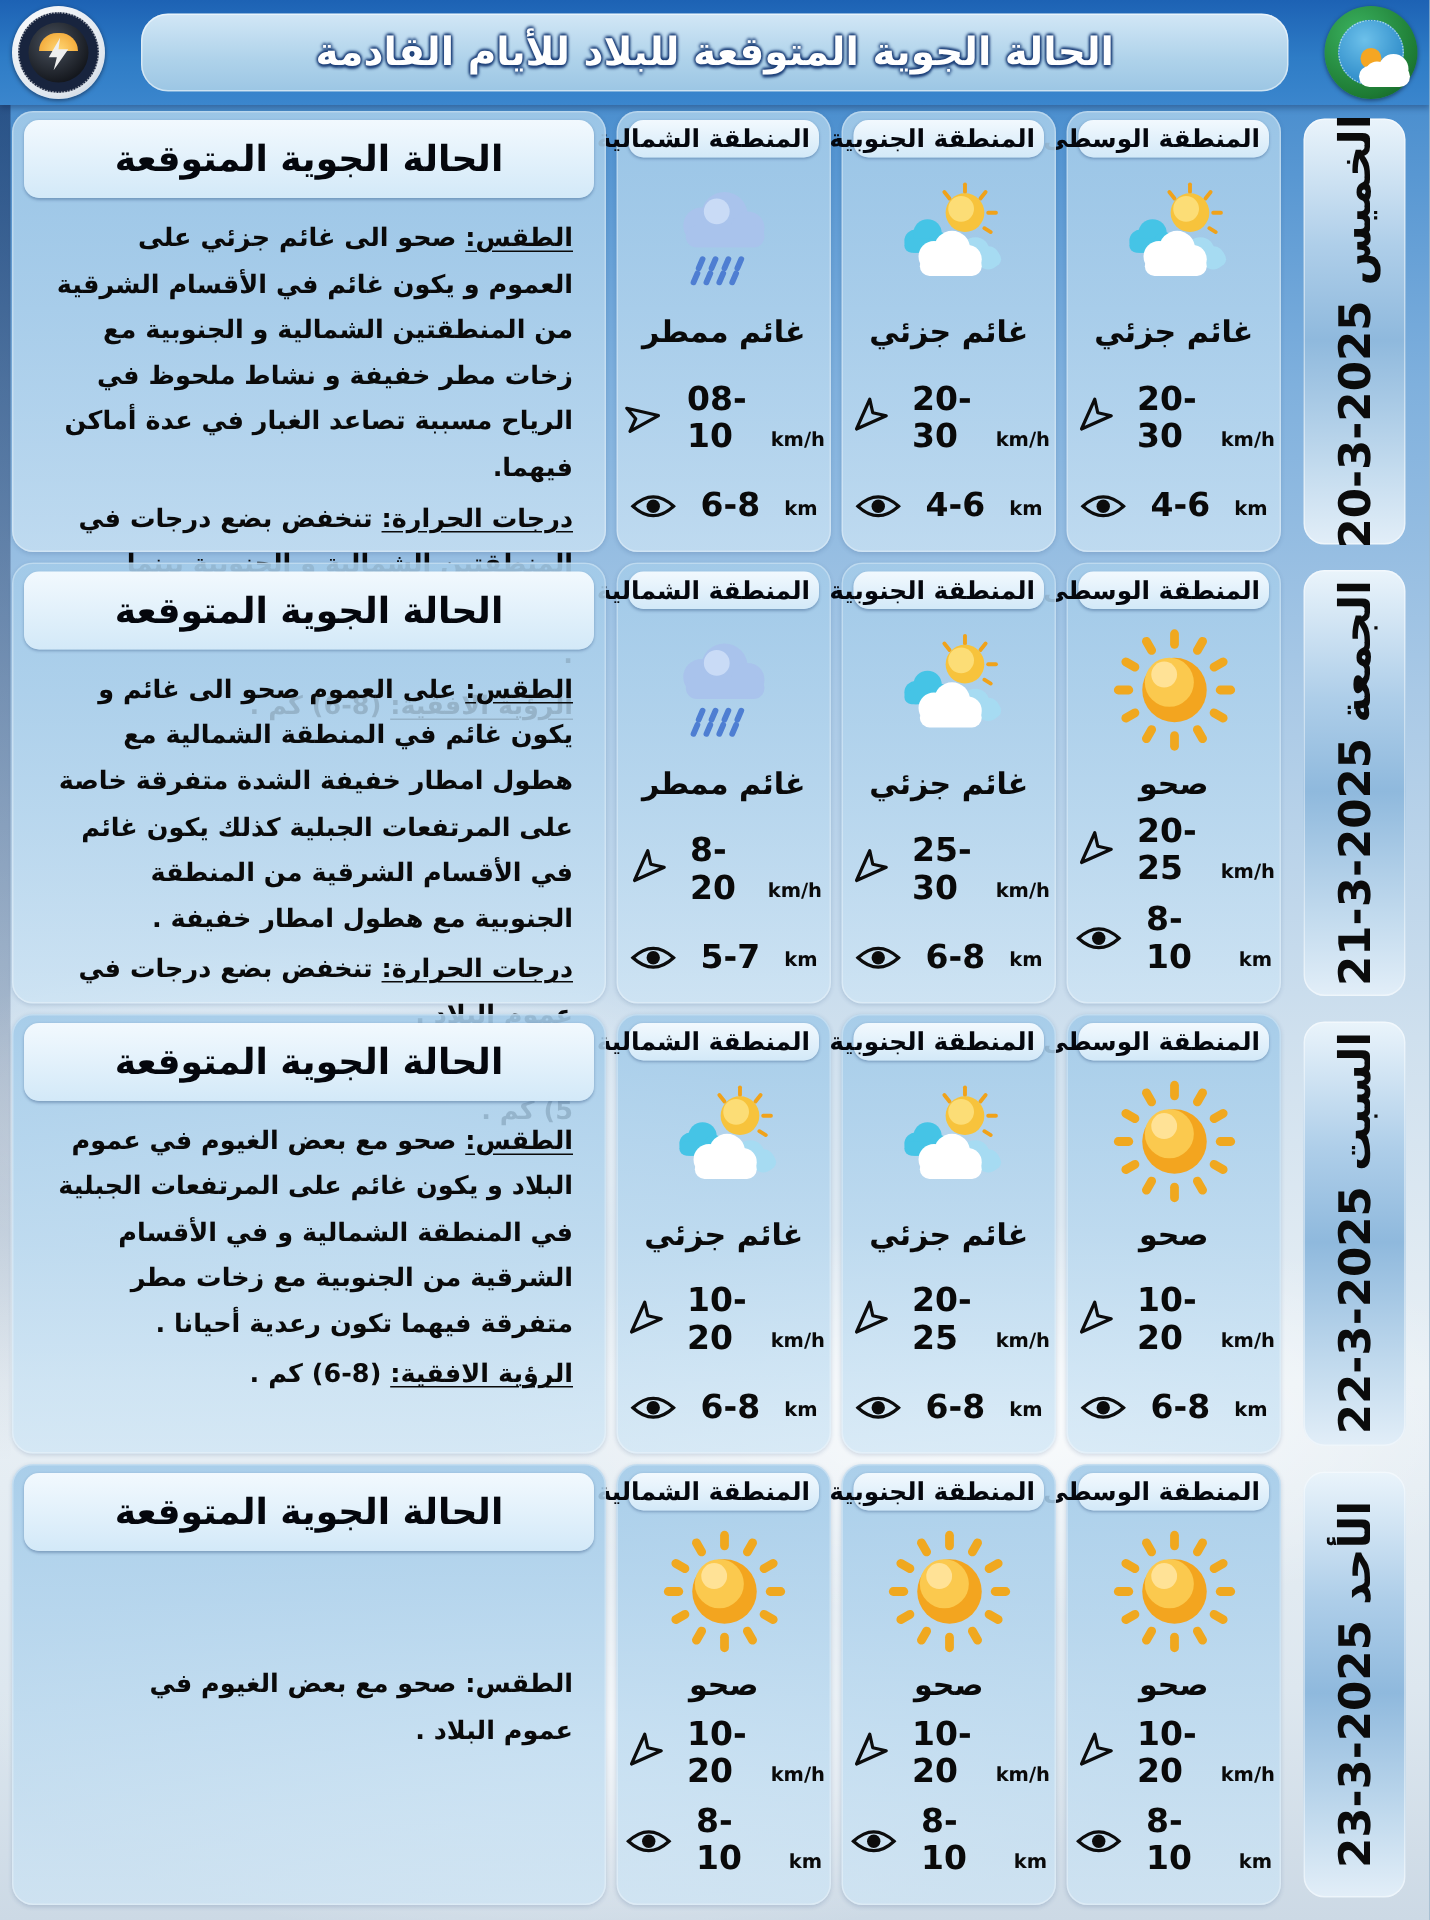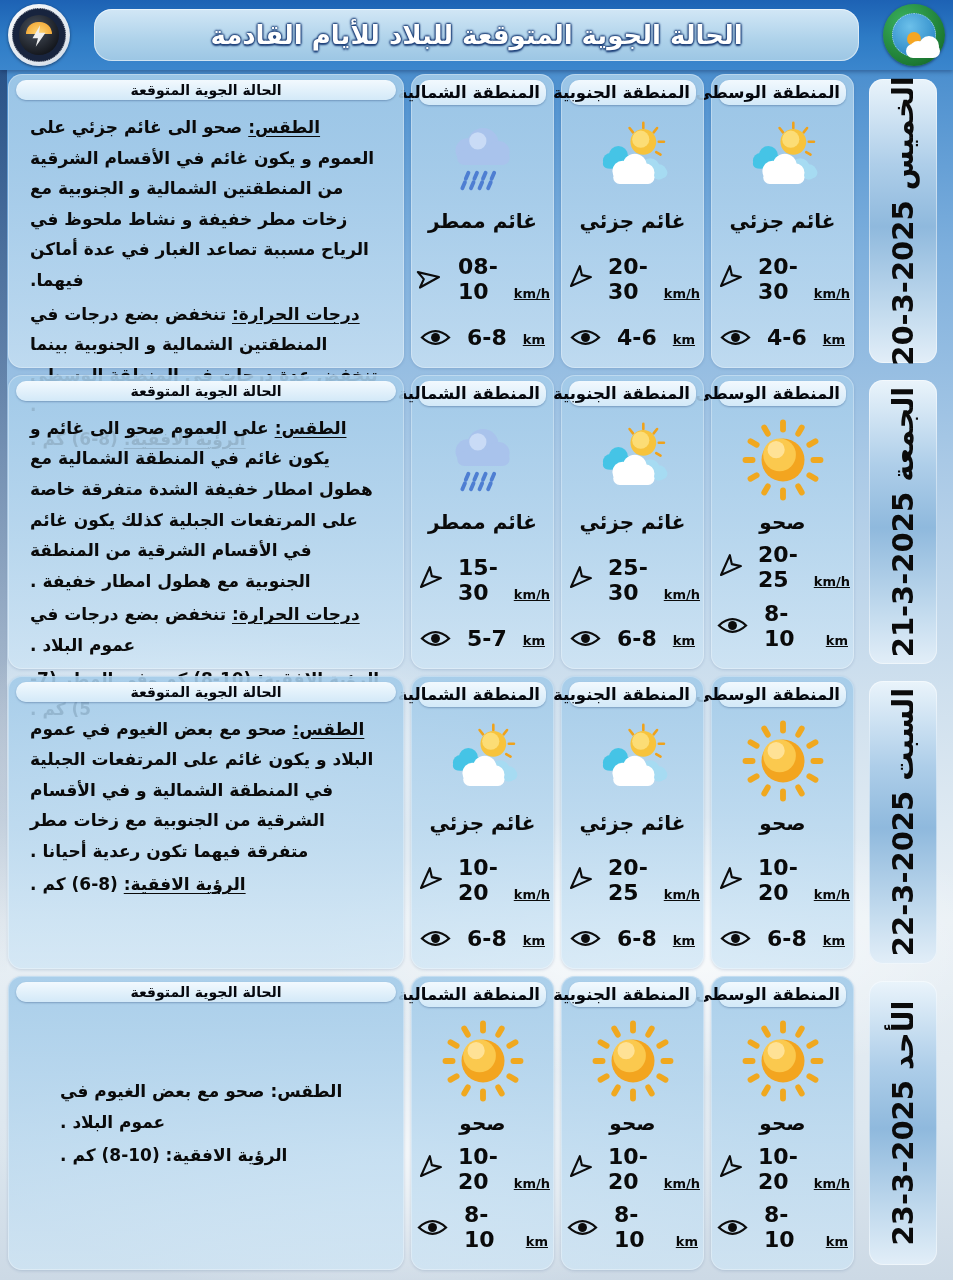--- a/index.html
+++ b/index.html
@@ -42,37 +42,37 @@
     box-shadow:inset 0 0 0 1px rgba(255,255,255,.45);}
   .date-text{position:absolute;top:50%;left:50%;transform:translate(-50%,-50%) rotate(-90deg);
     white-space:nowrap;font-size:29px;font-weight:800;color:#0b0b0b;letter-spacing:1px;}
   .card{border-radius:14px;padding:6px;display:flex;flex-direction:column;align-items:center;min-height:0;
     background:linear-gradient(180deg,rgba(163,203,233,.9),rgba(206,229,245,.72));
     box-shadow:inset 0 0 0 1px rgba(255,255,255,.3),0 1px 3px rgba(40,70,120,.18);}
   .region{width:131px;flex:0 0 auto;}
   .chip{background:linear-gradient(180deg,#f2f9fe 0%,#d3e9f8 100%);border-radius:10px;padding:3px 6px;
     font-weight:800;font-size:16.5px;color:#05070d;text-align:center;box-shadow:0 1px 2px rgba(30,60,110,.35);white-space:nowrap;}
   .region .chip,.forecast .chip{align-self:stretch;margin:0 2px;}
-  .forecast .chip{font-size:14px;padding:2px 6px;border-radius:13px;}
+  .forecast .chip{font-size:24px;padding:12px 6px;}
   .wicon{height:92px;display:flex;align-items:center;justify-content:center;margin-top:8px;}
   .wicon svg{width:92px;height:86px;}
   .cond{font-size:20px;font-weight:800;color:#0a0a0a;margin-top:4px;white-space:nowrap;}
   .metric{direction:ltr;display:flex;align-items:center;gap:16px;}
   .metric.wind{margin-top:auto;}
   .metric.vis{margin-top:auto;margin-bottom:12px;}
   .metric .val{font-size:22px;font-weight:800;color:#0a0a0a;}
-  .metric .unit{font-size:13px;font-weight:800;color:#0a0a0a;align-self:flex-end;padding-bottom:3px;text-decoration:underline;}
+  .metric .unit{font-size:13px;font-weight:800;color:#0a0a0a;align-self:flex-end;padding-bottom:3px;}
   .arrow{display:flex;}
   .arrow svg{width:27px;height:27px;}
   .dir-sw svg{transform:rotate(-135deg);}
   .dir-e svg{transform:rotate(82deg);}
   .eye{display:flex;}
   .eye svg{width:31px;height:21px;}
   .forecast{flex:1;}
-  .ftext{align-self:stretch;padding:12px 16px 6px;font-size:17px;font-weight:700;color:#0a0a0a;line-height:1.8;text-align:left;}
+  .ftext{align-self:stretch;padding:12px 16px 6px;font-size:17px;font-weight:700;color:#0a0a0a;line-height:1.8;text-align:right;}
   .ftext p{margin:0 0 3px;}
   .ftext .label{font-weight:800;}
   .ftext.underline .label{text-decoration:underline;text-underline-offset:3px;}
   .ftext.plain{margin-top:62px;padding-left:46px;}
 </style>
 </head>
 <body>
 
 <div class="page">
   <div class="edge"></div>
@@ -393,21 +393,21 @@
               </g>
             </svg>
           </div>
         <div class="cond">غائم ممطر</div>
         <div class="metric wind">
           <span class="arrow dir-sw">
               <svg viewBox="0 0 24 24">
                 <path d="M12 2.6 L18.9 20.6 L12 16.2 L5.1 20.6 Z" fill="none" stroke="#0c0c0c" stroke-width="1.9" stroke-linejoin="round"></path>
               </svg>
             </span>
-          <span class="val">15-30</span>
+          <span class="val">8-20</span>
           <span class="unit">km/h</span>
         </div>
         <div class="metric vis">
           <span class="eye">
               <svg viewBox="0 0 32 20">
                 <path d="M2 10 Q16 -3 30 10 Q16 23 2 10 Z" fill="none" stroke="#0c0c0c" stroke-width="2.2"></path>
                 <circle cx="16" cy="10" r="4.6" fill="#0c0c0c"></circle>
               </svg>
             </span>
           <span class="val">5-7</span>
@@ -724,19 +724,18 @@
               </svg>
             </span>
           <span class="val">8-10</span>
           <span class="unit">km</span>
         </div>
       </article>
       <article class="card forecast">
         <div class="chip">الحالة الجوية المتوقعة</div>
         <div class="ftext plain">
           <p><span class="label">الطقس:</span> <span>صحو مع بعض الغيوم في عموم البلاد .</span></p>
-          <p><span class="label">الرؤية الافقية:</span> <span>(10-8) كم .</span></p>
         </div>
       </article>
     </section>
 
   </main>
 </div>
 
 </body></html>

